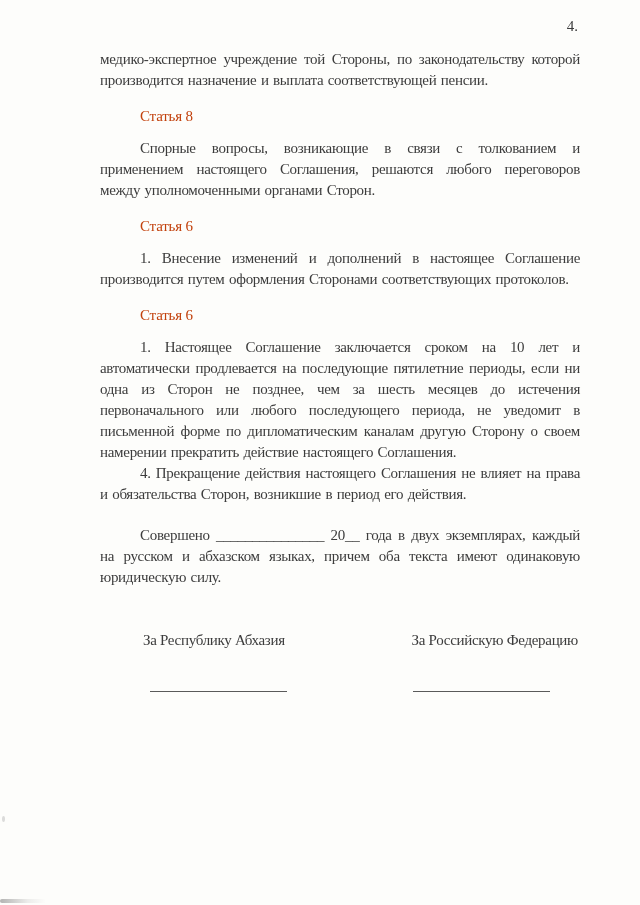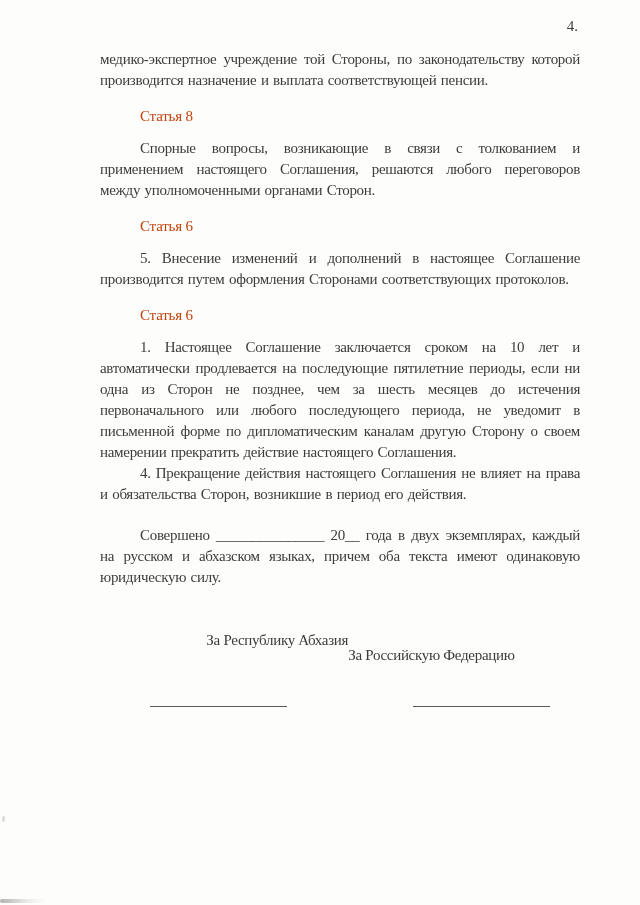--- a/index.html
+++ b/index.html
@@ -49,32 +49,31 @@
     color: #c2410c;
     margin: 15px 0 11px 0;
     padding-left: 40px;
     letter-spacing: -0.2px;
   }
   .closing {
     margin-top: 20px;
   }
   .signatures {
     display: flex;
-    justify-content: center;
+    justify-content: space-between;
     margin-top: 42px;
     font-size: 15px;
     line-height: 21px;
     letter-spacing: -0.3px;
   }
   .signatures .sig-label-left {
     padding-left: 43px;
   }
   .signatures .sig-label-right {
     padding-right: 2px;
-    margin-top: 15px;
   }
   .sig-lines {
     display: flex;
     justify-content: space-between;
     margin-top: 40px;
   }
   .sig-line {
     width: 137px;
     height: 0;
     border-bottom: 1px solid #5a5a5a;
@@ -114,21 +113,21 @@
 
   <p class="para first">медико-экспертное учреждение той Стороны, по законодательству которой производится назначение и выплата соответствующей пенсии.</p>
 
   <h3 class="article-heading">Статья 8</h3>
 
   <p class="para indent">Спорные вопросы, возникающие в связи с толкованием и применением настоящего Соглашения, решаются любого переговоров между уполномоченными органами Сторон.</p>
 
   <h3 class="article-heading">Статья 6</h3>
 
 
-  <p class="para indent">5. Внесение изменений и дополнений в настоящее Соглашение производится путем оформления Сторонами соответствующих протоколов.</p>
+  <p class="para indent">1. Внесение изменений и дополнений в настоящее Соглашение производится путем оформления Сторонами соответствующих протоколов.</p>
 
   <h3 class="article-heading">Статья 6</h3>
 
   <p class="para indent">1. Настоящее Соглашение заключается сроком на 10 лет и автоматически продлевается на последующие пятилетние периоды, если ни одна из Сторон не позднее, чем за шесть месяцев до истечения первоначального или любого последующего периода, не уведомит в письменной форме по дипломатическим каналам другую Сторону о своем намерении прекратить действие настоящего Соглашения.</p>
 
   <p class="para indent">4. Прекращение действия настоящего Соглашения не влияет на права и обязательства Сторон, возникшие в период  его действия.</p>
 
   <p class="para indent closing">Совершено _______________ 20__ года в двух экземплярах, каждый на русском и абхазском языках, причем оба текста имеют одинаковую юридическую силу.</p>
 
   <div class="signatures">

